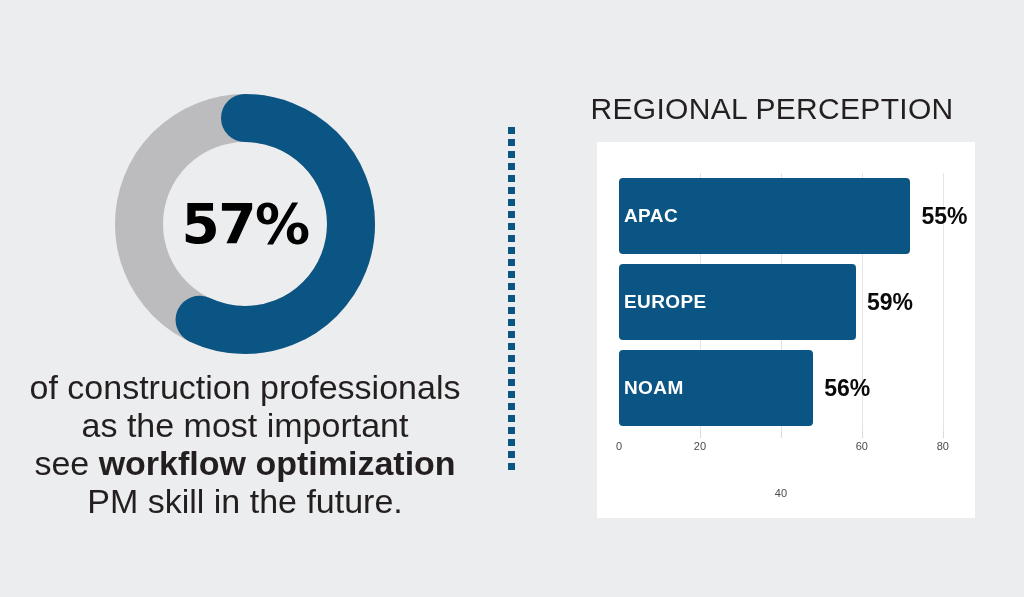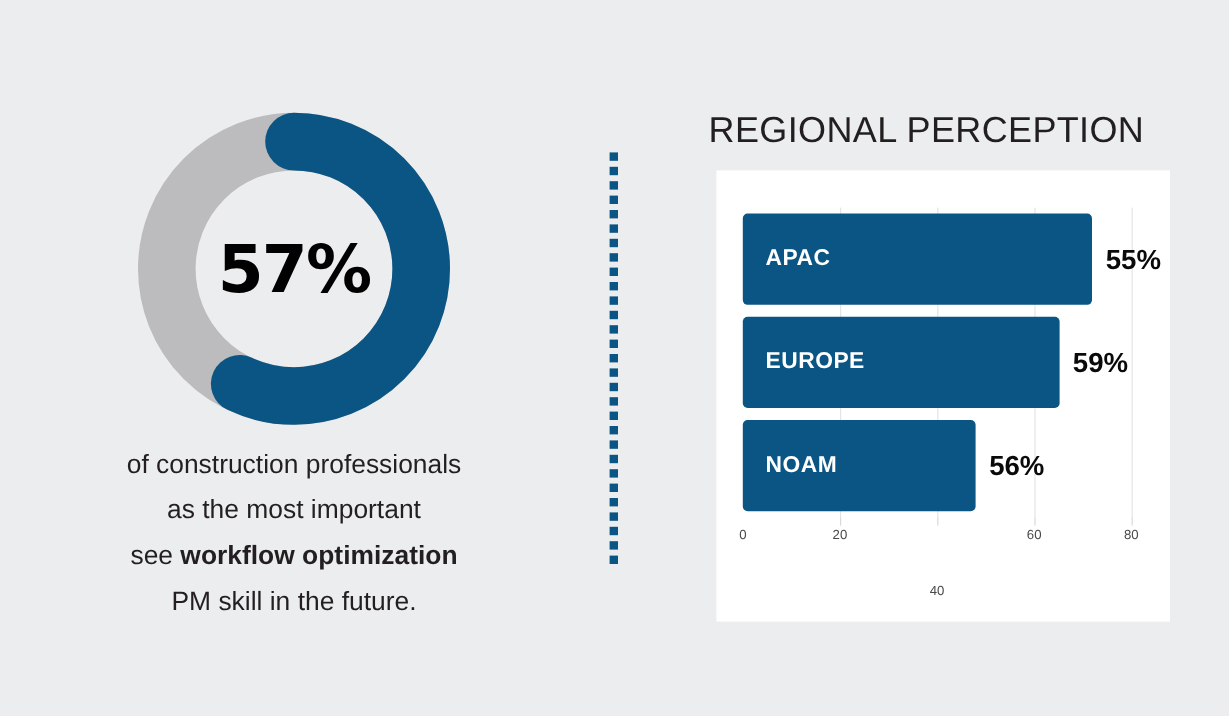--- a/index.html
+++ b/index.html
@@ -61,21 +61,21 @@
     color: #010101;
     line-height: 1;
   }
 
   #caption {
     position: absolute;
     left: 0;
     top: 368px;
     width: 490px;
     text-align: center;
-    font-size: 22px;
+    font-size: 34px;
     line-height: 38px;
     color: #231f20;
     font-weight: 400;
   }
   #caption .caption-line {
     display: block;
     white-space: nowrap;
   }
   #caption .em {
     font-weight: 700;
@@ -165,21 +165,21 @@
     display: flex;
     align-items: center;
   }
   .bar {
     height: 76px;
     background: #0b5584;
     border-radius: 4px;
     display: flex;
     align-items: center;
     box-sizing: border-box;
-    padding-left: 19px;
+    padding-left: 5px;
     flex: none;
   }
   .bar-label {
     color: #ffffff;
     font-size: 19px;
     font-weight: 700;
     letter-spacing: 0.4px;
     white-space: nowrap;
   }
   .bar-value {
@@ -282,21 +282,21 @@
             <div class="gridline" style="left: 323.81px; background: rgb(228, 228, 228);"></div>
           </div>
         <div class="bar-rows">
             <div class="bar-row" style="top: 0px;">
               <div class="bar" style="width: 291.429px; background: rgb(11, 85, 132);">
                 <span class="bar-label" style="color: rgb(255, 255, 255);">APAC</span>
               </div>
               <span class="bar-value" style="color: rgb(10, 10, 10);">55%</span>
             </div>
             <div class="bar-row" style="top: 86px;">
-              <div class="bar" style="width: 264px; background: rgb(11, 85, 132);">
+              <div class="bar" style="width: 237px; background: rgb(11, 85, 132);">
                 <span class="bar-label" style="color: rgb(255, 255, 255);">EUROPE</span>
               </div>
               <span class="bar-value" style="color: rgb(10, 10, 10);">59%</span>
             </div>
             <div class="bar-row" style="top: 172px;">
               <div class="bar" style="width: 194.286px; background: rgb(11, 85, 132);">
                 <span class="bar-label" style="color: rgb(255, 255, 255);">NOAM</span>
               </div>
               <span class="bar-value" style="color: rgb(10, 10, 10);">56%</span>
             </div>

